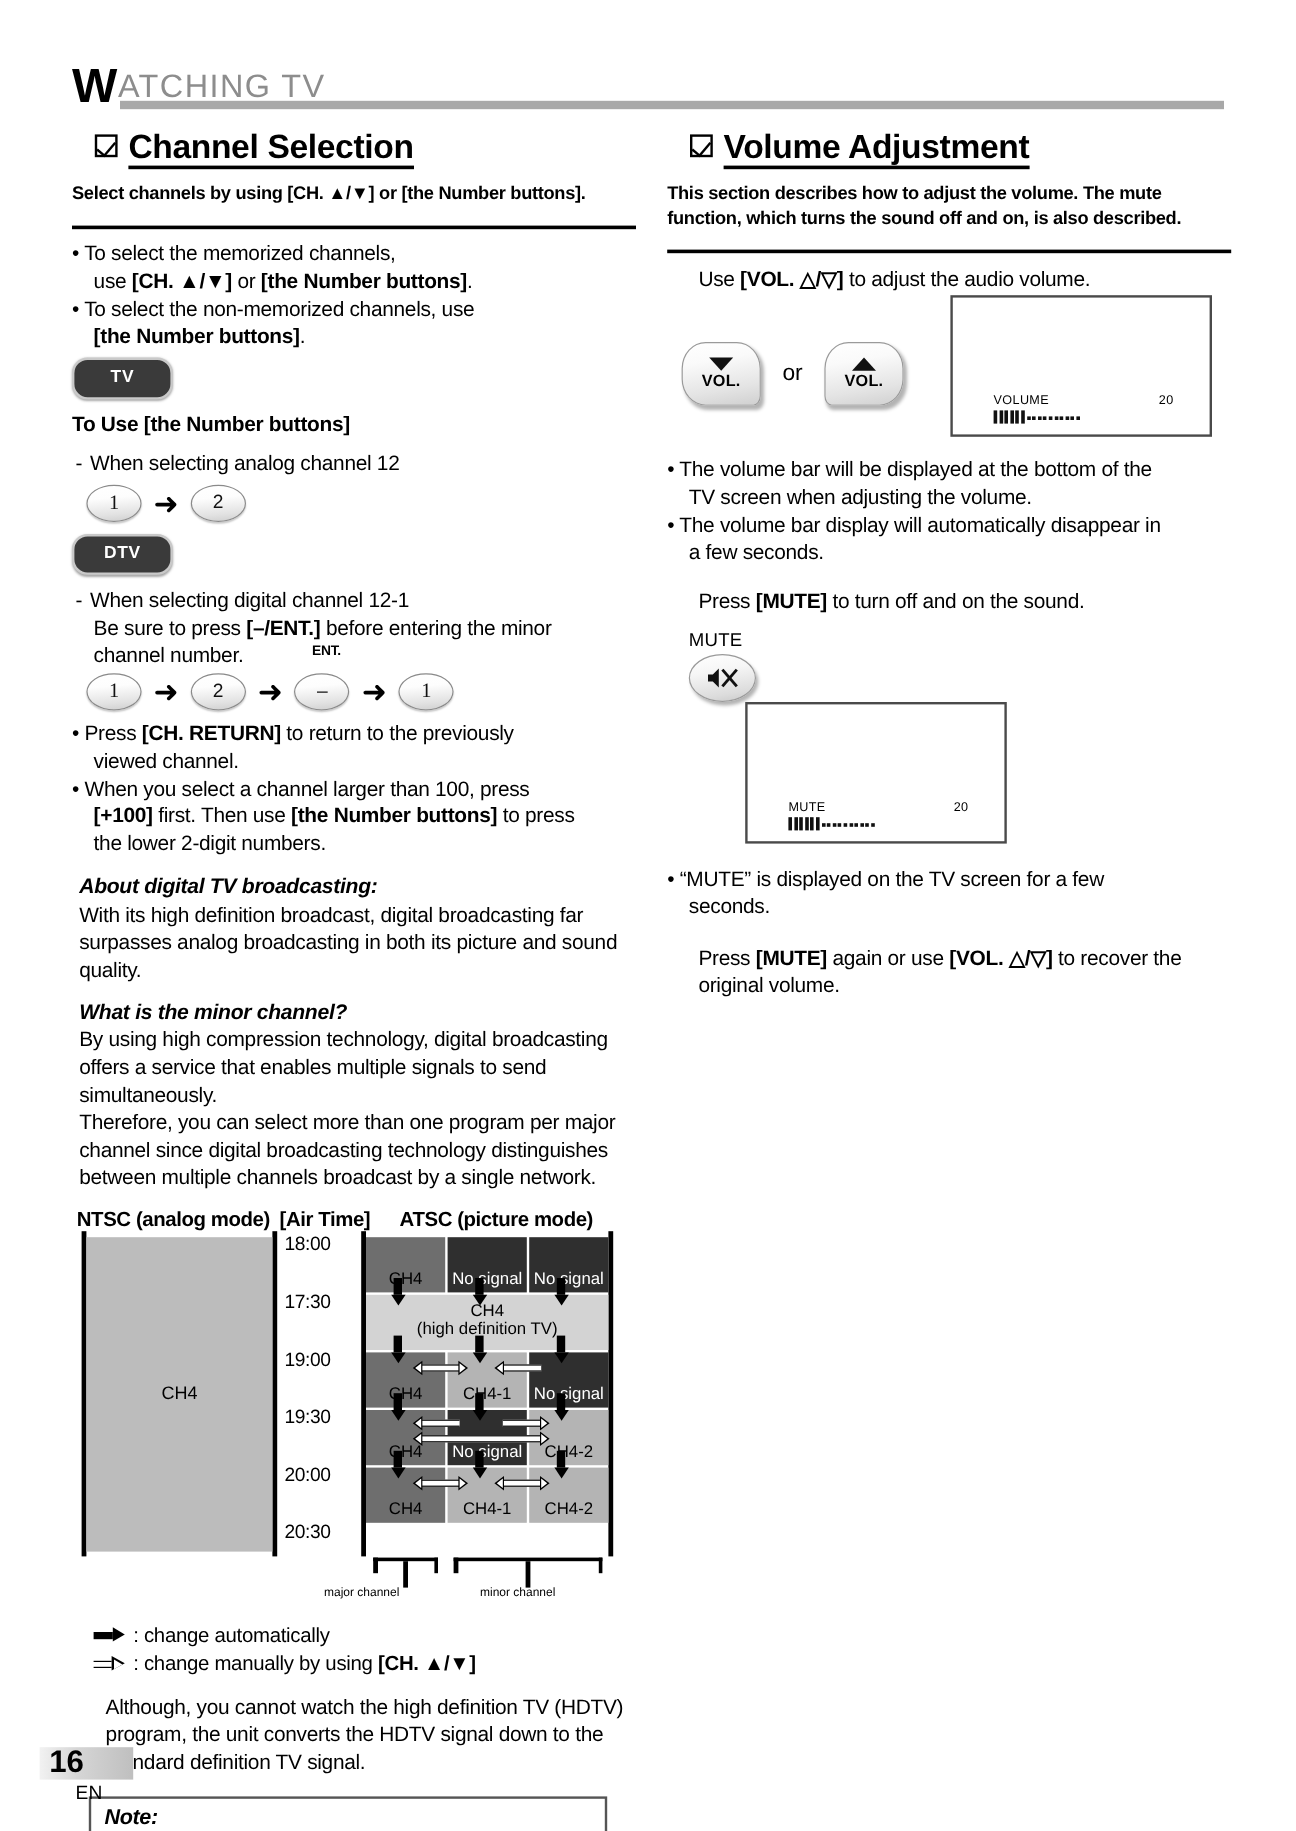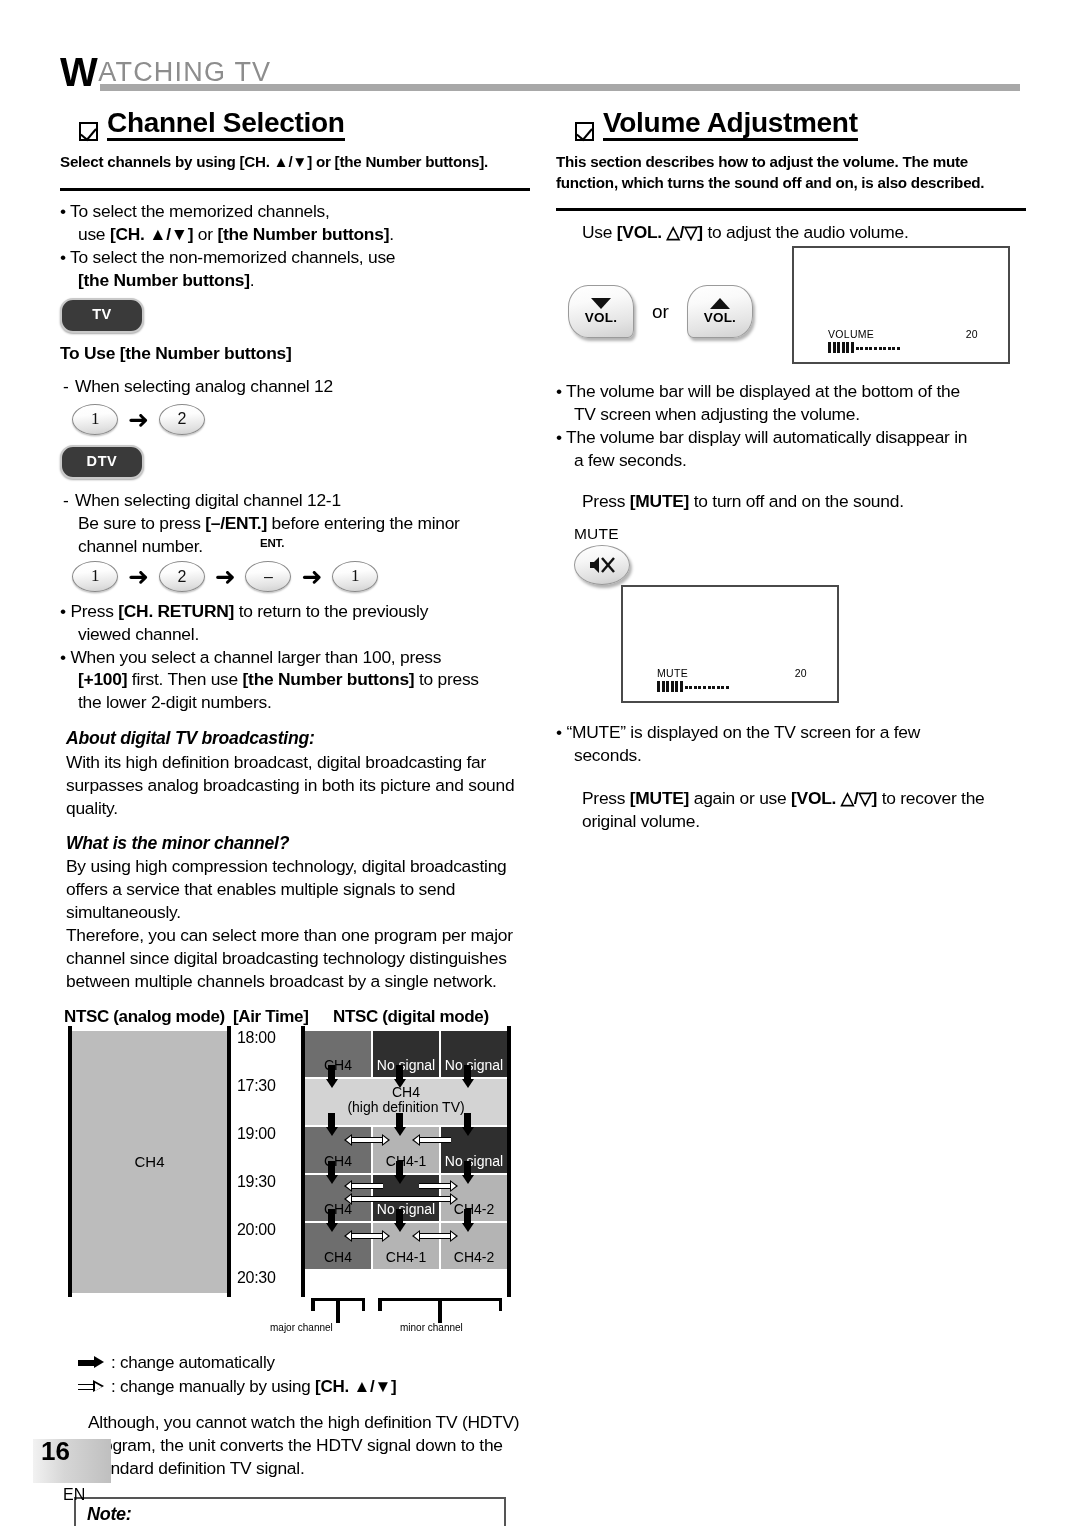--- a/index.html
+++ b/index.html
@@ -25,21 +25,21 @@
   .chapter-rule {
     position: absolute; left: 100px; top: 84px; width: 920px; height: 7px;
     background: #a8a8a8;
   }
 
   
   .col-left  { position: absolute; left: 60px;  top: 108px; width: 470px; }
   .col-right { position: absolute; left: 556px; top: 108px; width: 470px; }
 
   
-  .sec-title { display: flex; align-items: flex-end; gap: 9px; padding-left: 19px; }
+  .sec-title { display: flex; align-items: flex-start; gap: 9px; padding-left: 19px; }
   .chk {
     width: 19px; height: 19px; border: 2.2px solid #000; position: relative; flex: none;
     margin-top: 4px;
   }
   .chk::after {
     content: ""; position: absolute; left: 3px; top: 1px; width: 7px; height: 13px;
     border-right: 2.4px solid #000; border-bottom: 2.4px solid #000;
     transform: rotate(40deg);
   }
   .sec-title .txt {
@@ -178,21 +178,21 @@
   .notebox .hdr { font-size: 18px; font-weight: 700; font-style: italic; letter-spacing: -.3px; }
   .notebox .li {
     position: relative; padding-left: 15px; font-size: 16px; font-style: italic;
     line-height: 1.28; letter-spacing: -.25px; margin-top: 1px;
   }
   .notebox .li::before { content: "\2022"; position: absolute; left: 2px; top: -1px; font-style: normal; }
 
   
   .footer { position: absolute; left: 33px; bottom: 22px; width: 200px; }
   .pg-band {
-    position: relative; height: 44px;
+    position: relative; height: 27px;
     background: linear-gradient(90deg,#f2f2f2 0%,#d6d6d6 40%,#bfbfbf 100%);
     width: 78px;
     margin-top: 16px;
   }
   .pg-num {
     position: absolute; left: 8px; top: -2px; font-size: 26px; font-weight: 700; line-height: 28px;
   }
   .pg-lang { font-size: 16px; margin-top: 3px; margin-left: 30px; }
 
   
@@ -324,21 +324,21 @@
         <div class="b" style="font-size:17.6px;font-style:italic;">What is the minor channel?</div>
         <div>By using high compression technology, digital broadcasting offers a service that enables multiple signals to send simultaneously.</div>
         <div>Therefore, you can select more than one program per major channel since digital broadcasting technology distinguishes between multiple channels broadcast by a single network.</div>
       </div>
     </div>
 
     <div class="diagram">
 
       <div class="dg-label" style="left:4px; top:0;">NTSC (analog mode)</div>
       <div class="dg-label" style="left:173px; top:0;">[Air Time]</div>
-      <div class="dg-label" style="left:273px; top:0;">NTSC (digital mode)</div>
+      <div class="dg-label" style="left:273px; top:0;">ATSC (picture mode)</div>
 
       <div class="vbar" style="left:8px;   top:19px; height:271px;"></div>
       <div class="vbar" style="left:167px; top:19px; height:271px;"></div>
       <div class="vbar" style="left:241px; top:19px; height:271px;"></div>
       <div class="vbar" style="left:447px; top:19px; height:271px;"></div>
 
       <div class="ntsc-block" style="left:12px; top:24px; width:155px; height:262px;">CH4</div>
 
       <div class="times">
         <div class="time-tick" style="left:177px; top:22px;">18:00</div>

